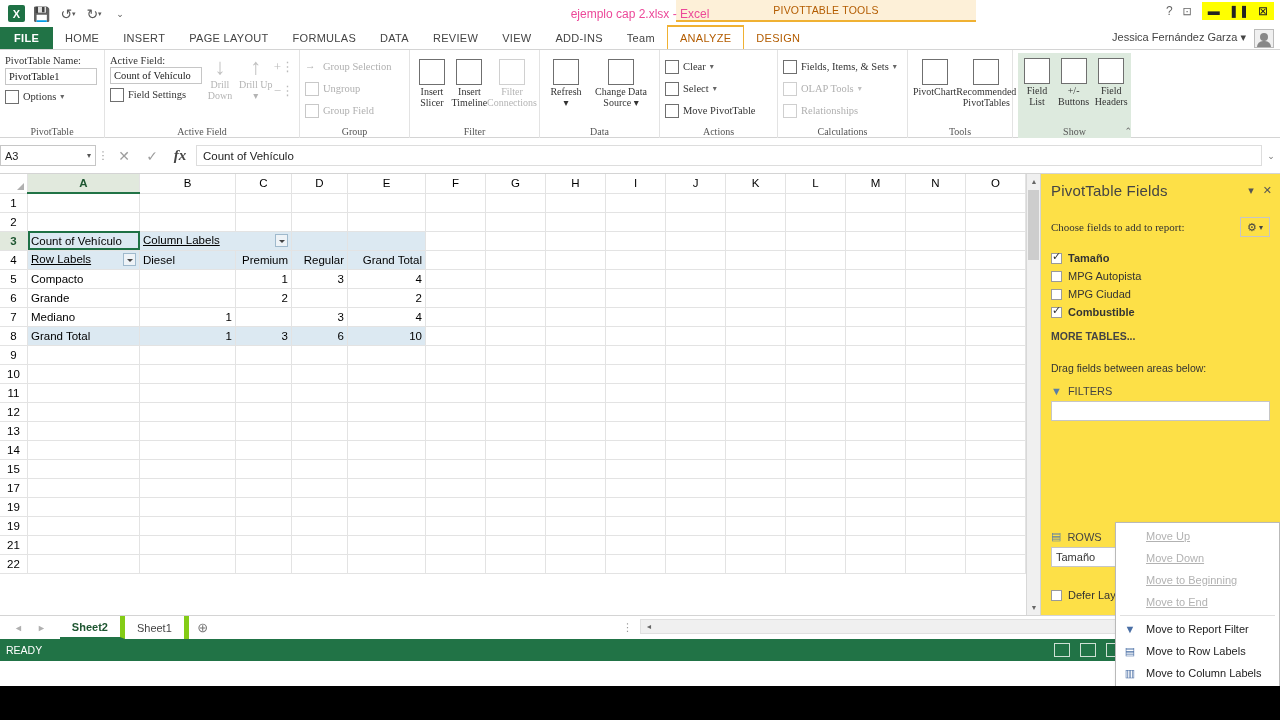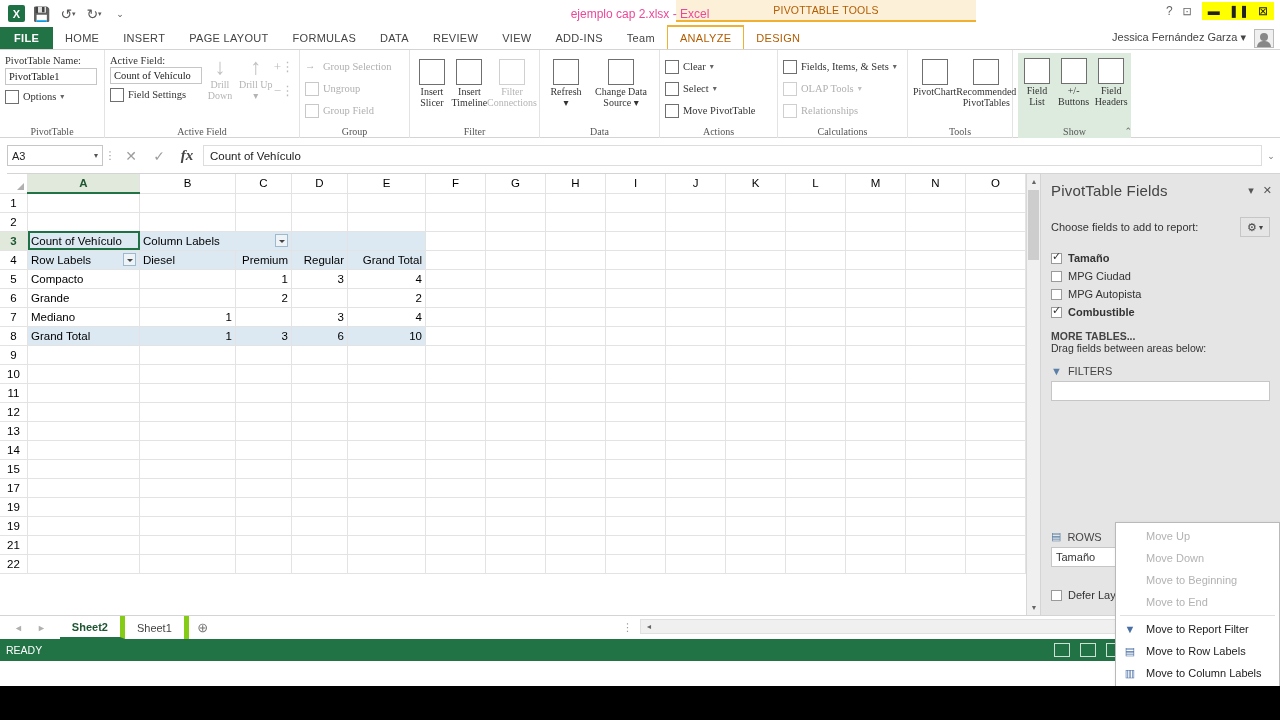--- a/index.html
+++ b/index.html
@@ -115,21 +115,21 @@
   .show-grp { background: #ddeade; }
   .collapse-arrow { position: absolute; right: 4px; bottom: 2px;
     font-size: 9px; color: #666; }
 
   
   .ic-sq { border: 1.4px solid #6f6f6f; }
 
   
   .fbar {
     height: 36px; background: #fff; display: flex; align-items: center;
-    border-bottom: 1px solid #d4d4d4; padding: 0 0; margin-left: 7px;
+    border-bottom: 1px solid #d4d4d4; padding: 0 0;
   }
   .namebox {
     width: 96px; height: 21px; border: 1px solid #c6c6c6; background: #fff;
     font-size: 11px; display: flex; align-items: center;
     padding: 0 4px; justify-content: space-between; color: #222;
   }
   .namebox .cv { font-size: 8px; color: #555; }
   .fdots { width: 14px; text-align: center; color: #9b9b9b; font-size: 11px; }
   .fbtns { display: flex; gap: 0; }
   .fbtn {
@@ -183,62 +183,62 @@
   .drop {
     display: inline-block; width: 13px; height: 13px; background: #eef3f7;
     border: 1px solid #9fb9cc; vertical-align: middle; position: relative;
     margin-left: 2px;
   }
   .drop::after {
     content: ""; position: absolute; left: 3px; top: 5px;
     border-left: 3px solid transparent; border-right: 3px solid transparent;
     border-top: 3px solid #444;
   }
-  .cellflex { display: flex; align-items: center; justify-content: space-between; }
+  .cellflex { display: flex; justify-content: space-between; text-decoration: underline; }
 
   
   .vscroll {
     position: absolute; right: 0; top: 0; width: 14px; height: 441px;
     background: #f0f0f0; border-left: 1px solid #d8d8d8;
   }
   .vscroll .thumb { position: absolute; top: 16px; left: 1px; width: 11px;
     height: 70px; background: #cdcdcd; }
   .vs-btn { position: absolute; left: 0; width: 14px; height: 15px;
     display: flex; align-items: center; justify-content: center;
     font-size: 7px; color: #666; background: #f0f0f0; }
 
   
   .pane {
     position: absolute; right: 0; top: 0; width: 240px; height: 441px;
-    background: #e5e5e5; border-left: 1px solid #d4d4d4; padding: 8px 10px;
+    background: #fde047; border-left: 1px solid #d4d4d4; padding: 8px 10px;
     font-size: 11px; color: #333;
   }
   .pane-title { font-size: 15px; color: #444; letter-spacing: .2px; }
   .pane-ctl { position: absolute; right: 8px; top: 10px; display: flex; gap: 9px;
     font-size: 11px; color: #555; }
   .pane-sub { margin-top: 18px; display: flex; align-items: center;
-    justify-content: space-between; }
+    justify-content: space-between; font-family: Liberation Serif, serif; }
   .gearbtn {
     width: 30px; height: 20px; border: 1px solid #c6c6c6; display: flex;
     align-items: center; justify-content: center; gap: 2px; font-size: 11px;
     color: #444;
   }
   .fieldlist { margin-top: 12px; }
   .fitem { display: flex; align-items: center; gap: 6px; height: 18px; }
   .cb {
     width: 11px; height: 11px; border: 1px solid #9a9a9a; background: #fff;
     position: relative; flex: 0 0 auto;
   }
   .cb.on::after {
     content: "✓"; position: absolute; left: 0px; top: -4px;
     font-size: 11px; color: #333;
   }
   .fitem.bold span.t { font-weight: bold; }
   .more { margin-top: 9px; font-size: 10.5px; font-weight: bold; color: #444; }
-  .dragtxt { font-size: 10.5px; color: #333; }
+  .dragtxt { margin-top: 20px; font-size: 10.5px; color: #333; }
   .zone-lbl { display: flex; align-items: center; gap: 6px; margin-top: 11px;
     font-size: 11px; color: #444; }
   .zone-box {
     margin-top: 4px; height: 20px; border: 1px solid #c6c6c6; background: #fff;
     display: flex; align-items: center; padding: 0 4px;
     justify-content: space-between; font-size: 11px;
   }
   .zones2 { position: absolute; left: 10px; right: 10px; bottom: 48px;
     display: flex; gap: 8px; }
   .zones2 > div { flex: 1; }
@@ -257,21 +257,21 @@
 
   
   .ctxmenu {
     position: absolute; left: 1115px; top: 348px; width: 165px;
     background: #fff; border: 1px solid #b9b9b9;
     box-shadow: 2px 2px 4px rgba(0,0,0,.18); padding: 2px 0; z-index: 50;
     font-size: 11px;
   }
   .mi { height: 22px; display: flex; align-items: center; gap: 8px;
     padding: 0 8px 0 6px; color: #222; }
-  .mi.dis { color: #b2b2b2; }
+  .mi.dis { color: #b2b2b2; text-decoration: underline; }
   .mi .mic { width: 16px; text-align: center; font-size: 11px; color: #4a6fa5; }
   .mi.dis .mic { color: #c4c4c4; }
   .msep { height: 1px; background: #e0e0e0; margin: 2px 4px; }
 
   
   .tabbar {
     position: relative; height: 24px; background: #fff;
     border-top: 1px solid #d4d4d4; display: flex; align-items: stretch;
     font-size: 11px;
   }
@@ -978,25 +978,25 @@
         </span>
       </div>
 
       <div class="fieldlist">
         <div class="fitem bold">
           <span class="cb on"></span>
           <span class="t">Tamaño</span>
         </div>
         <div class="fitem">
           <span class="cb"></span>
-          <span class="t">MPG Ciudad</span>
+          <span class="t">MPG Autopista</span>
         </div>
         <div class="fitem">
           <span class="cb"></span>
-          <span class="t">MPG Autopista</span>
+          <span class="t">MPG Ciudad</span>
         </div>
         <div class="fitem bold">
           <span class="cb on"></span>
           <span class="t">Combustible</span>
         </div>
       </div>
 
       <div class="more">MORE TABLES...</div>
       <div class="dragtxt">Drag fields between areas below:</div>
 

